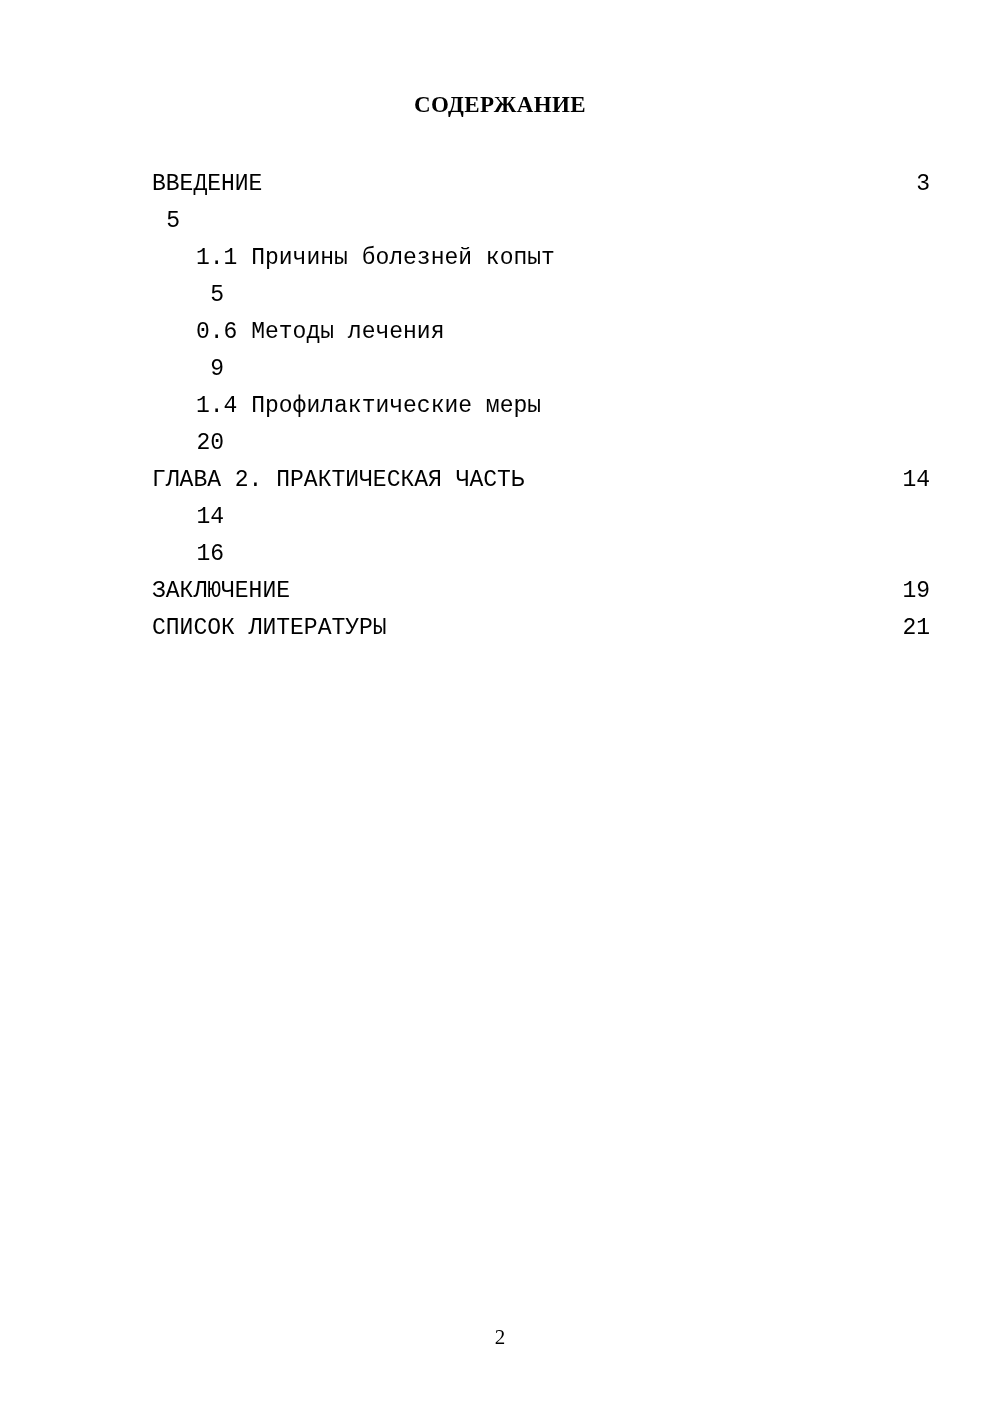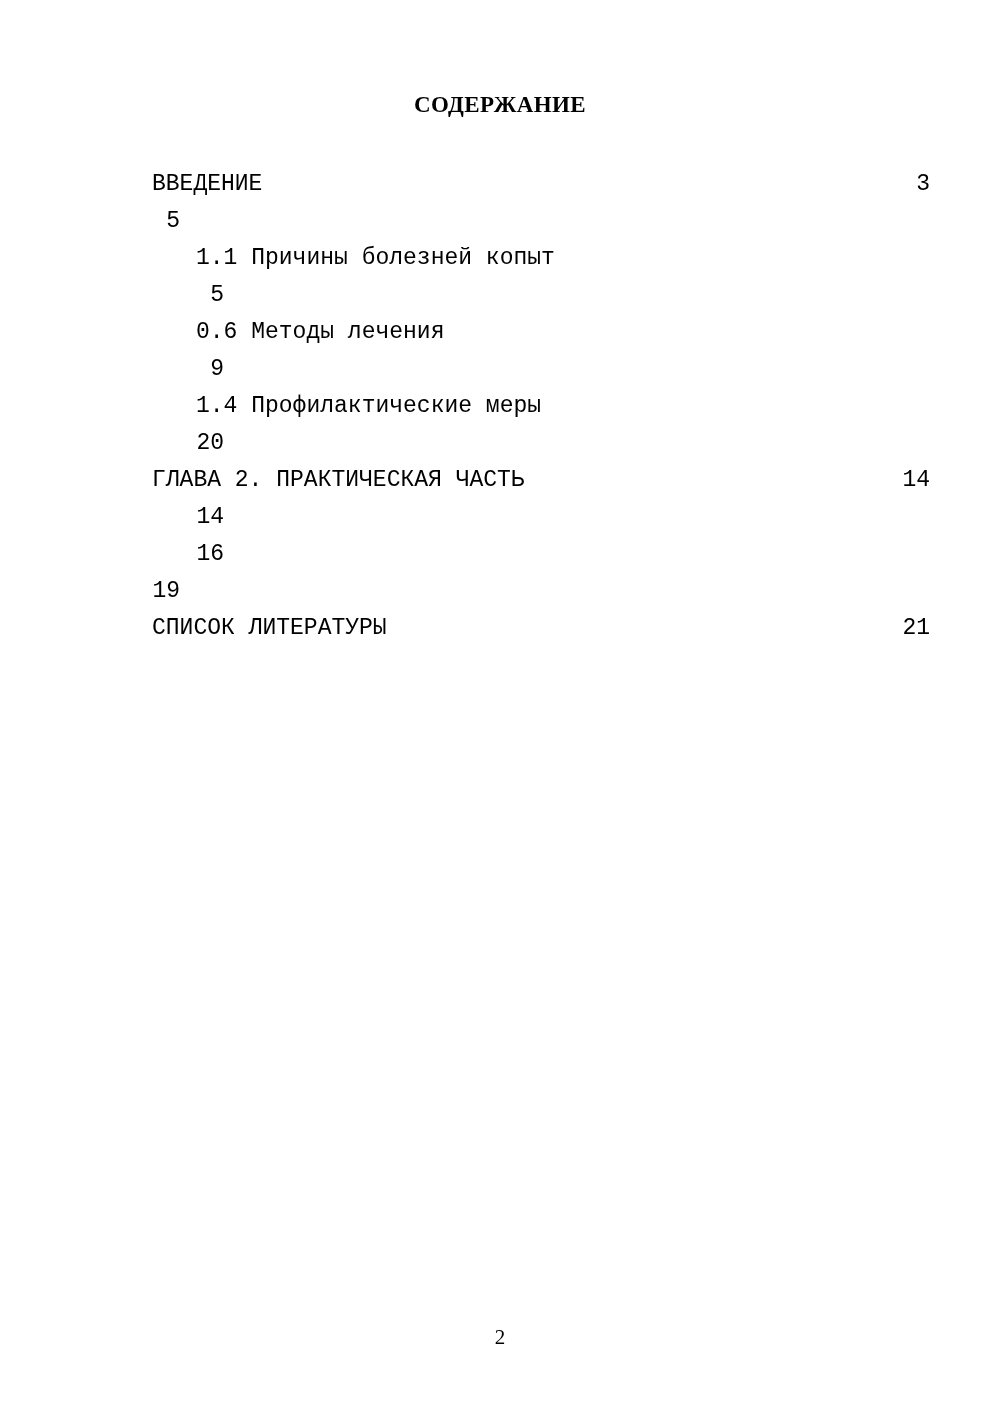--- a/index.html
+++ b/index.html
@@ -102,20 +102,21 @@
         <span class="toc-label">ГЛАВА 2. ПРАКТИЧЕСКАЯ ЧАСТЬ</span>
         <span class="toc-page">14</span>
       </div>
       <div class="toc-row level-2">
         <span class="toc-page">14</span>
       </div>
       <div class="toc-row level-2">
         <span class="toc-page">16</span>
       </div>
       <div class="toc-row level-1">
+        <span class="toc-label">ЗАКЛЮЧЕНИЕ</span>
         <span class="toc-page">19</span>
       </div>
       <div class="toc-row level-1">
         <span class="toc-label">СПИСОК ЛИТЕРАТУРЫ</span>
         <span class="toc-page">21</span>
       </div>
     </div>
 
   <div class="page-number">2</div>
 

